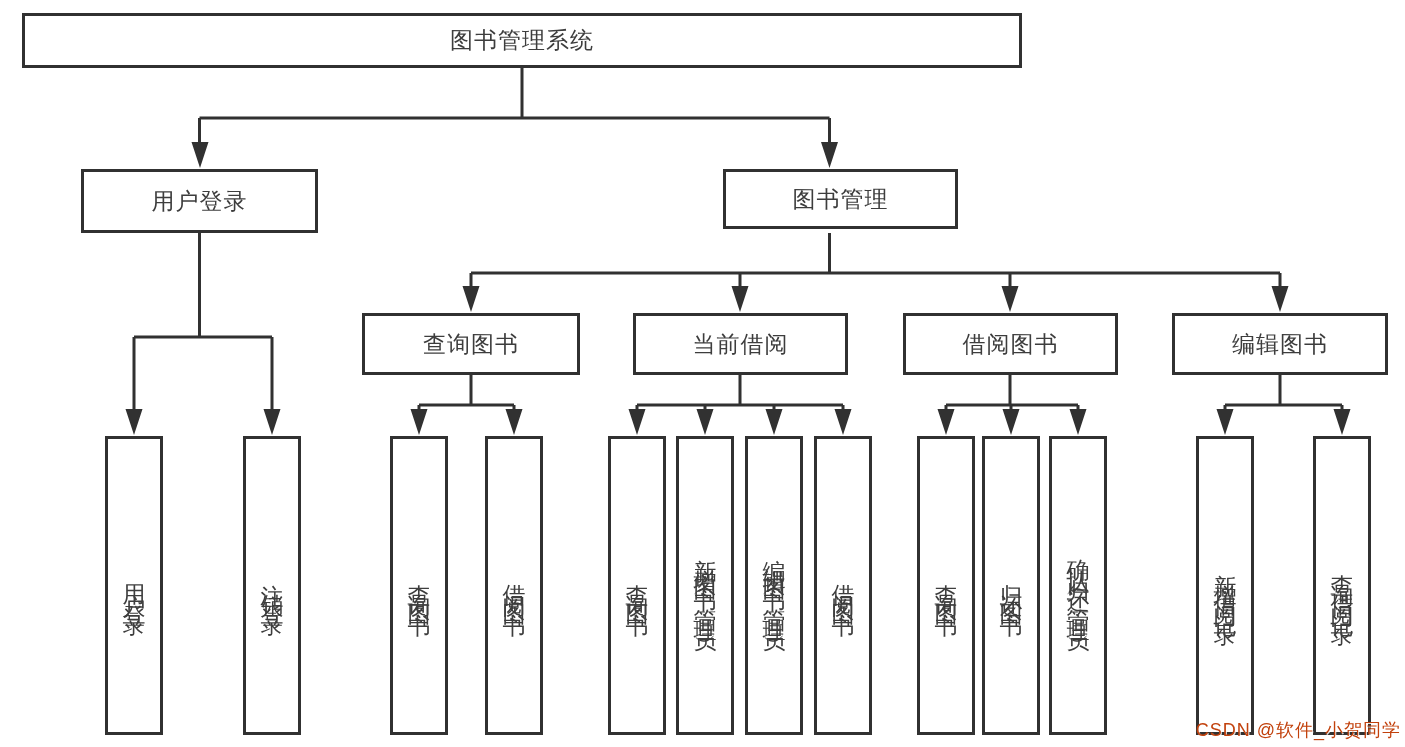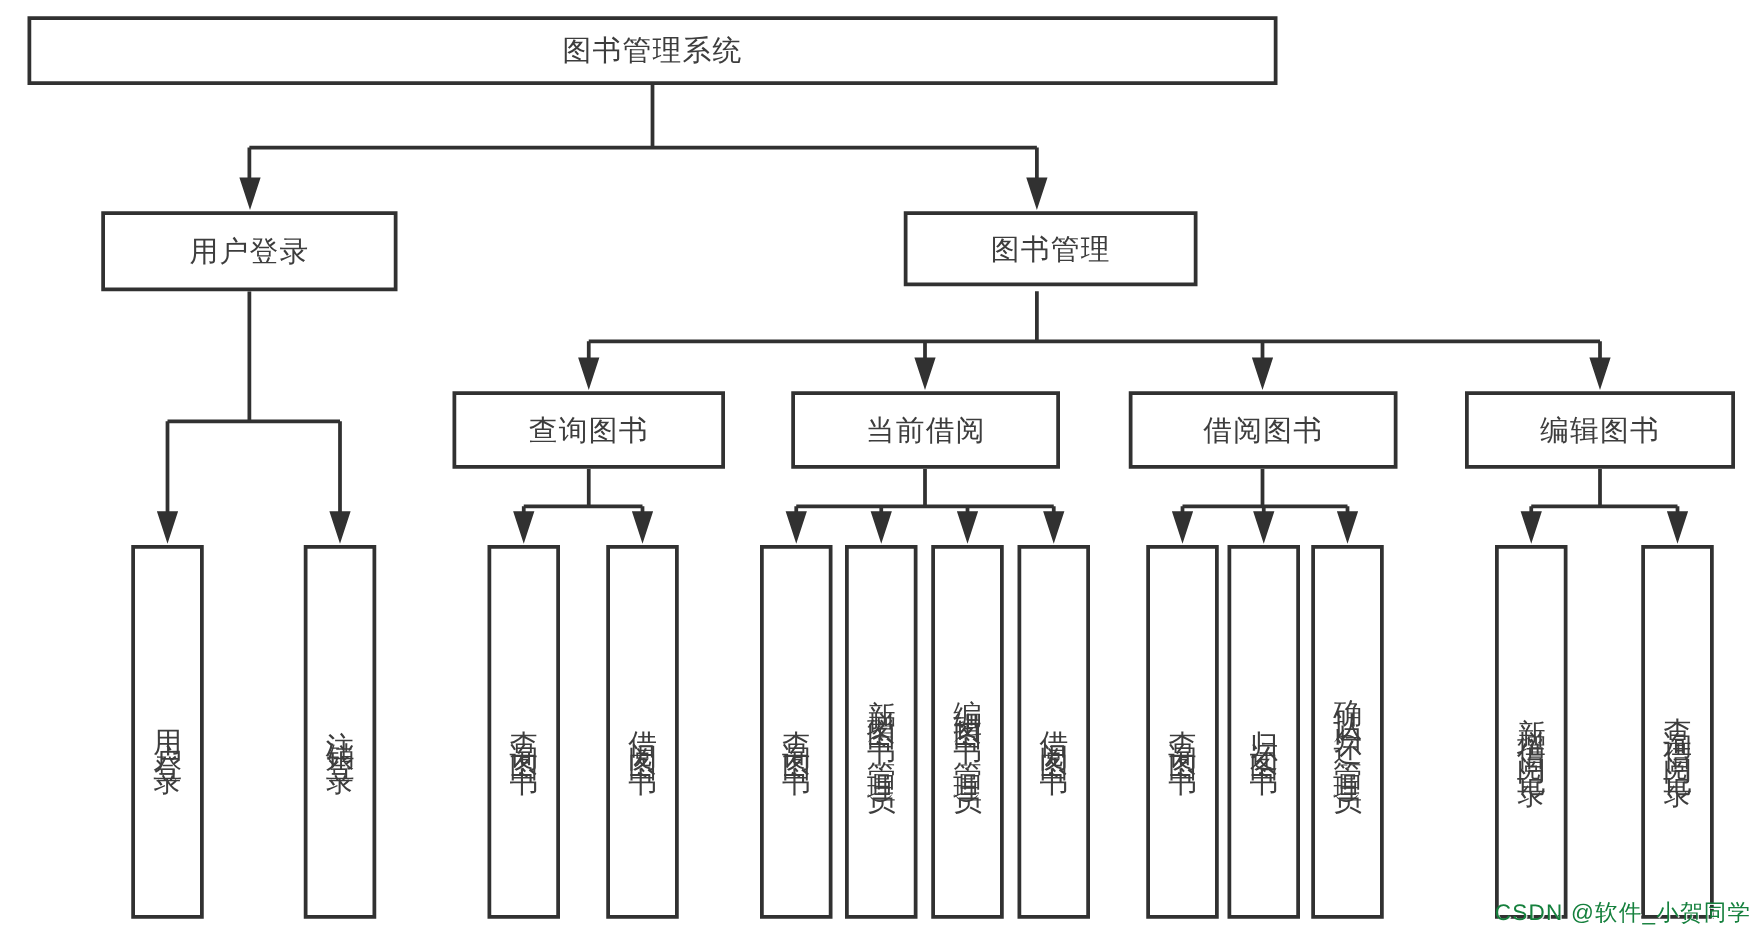--- a/index.html
+++ b/index.html
@@ -35,21 +35,21 @@
     text-orientation: mixed;
     letter-spacing: 10px;
     line-height: 1;
     white-space: nowrap;
   }
   .watermark {
     position: absolute;
     right: 4px;
     bottom: 5px;
     font-size: 18px;
-    color: #15803d;
+    color: #c2410c;
     text-shadow: 1px 1px 0 rgba(255,255,255,0.85);
     z-index: 5;
     letter-spacing: 1px;
   }
 </style>
 </head>
 <body>
 
 <div class="canvas">
 

